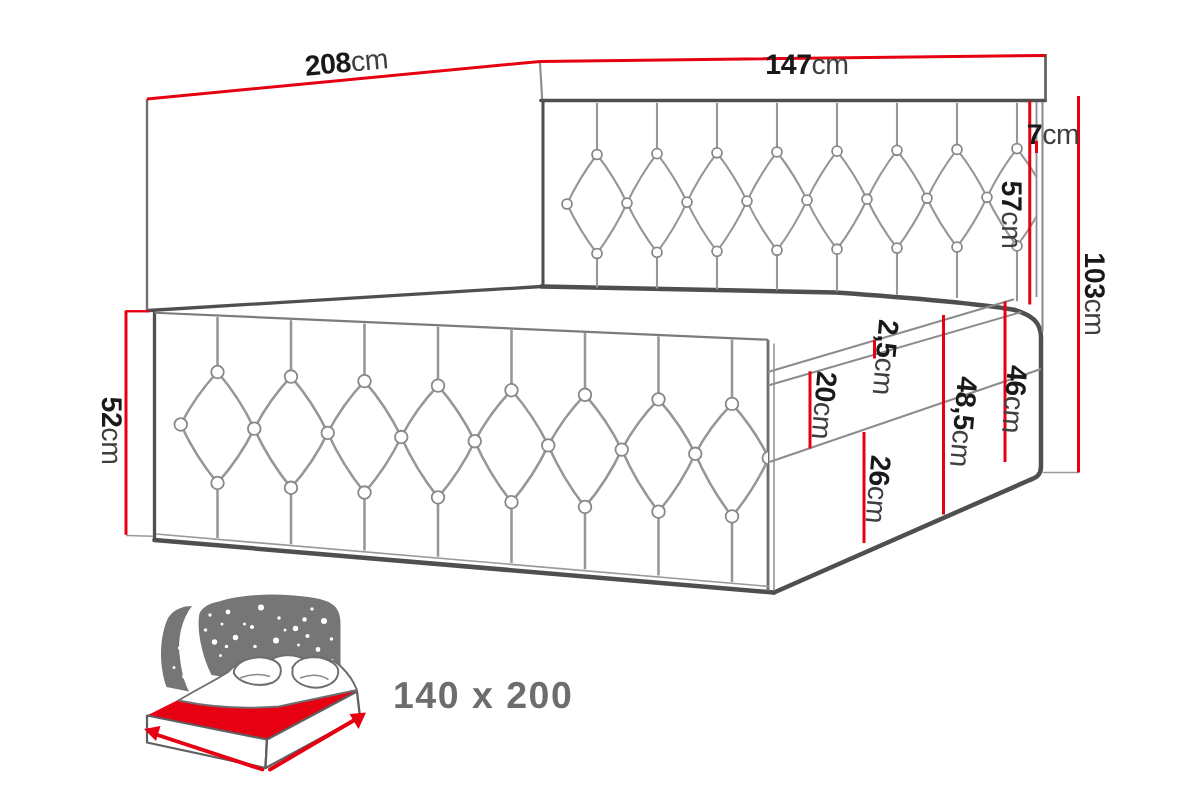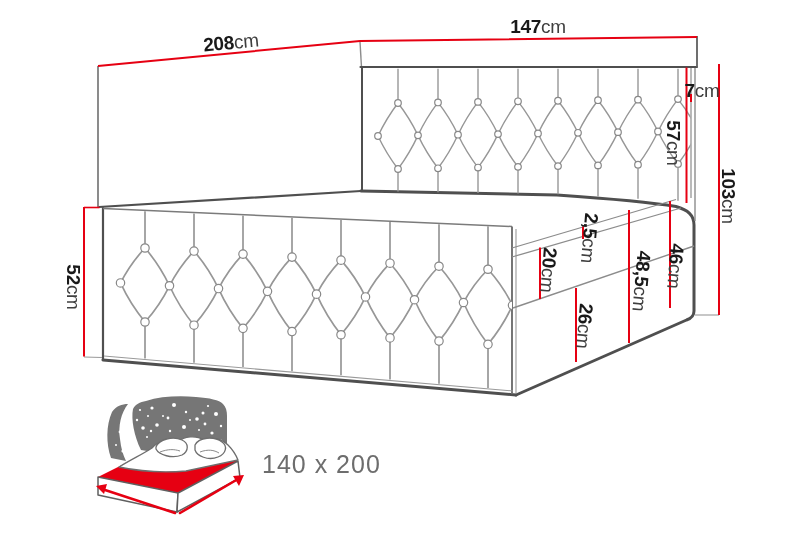--- a/index.html
+++ b/index.html
@@ -29,21 +29,21 @@
   .fold{fill:none;stroke:#8a8a8a;stroke-width:1}
   
   .dim{
     position:absolute;white-space:nowrap;
     font-size:19px;font-weight:700;color:#191919;letter-spacing:-.3px;
     transform:translate(-50%,-50%) rotate(var(--rot,0deg));
   }
   .dim .u{font-weight:400;color:#3f3f3f;}
   .badge{
     position:absolute;left:262px;top:450px;
-    font-size:25px;font-weight:400;color:#6d6d6d;letter-spacing:1px;
+    font-size:25px;font-weight:700;color:#6d6d6d;letter-spacing:1px;
   }
 </style>
 </head>
 <body>
 
 <div class="stage" style="--red: #e60012; --outline: #4f4f4f; --icon: #767676;">
 
   <svg width="800" height="533" viewBox="0 0 800 533">
     <defs>
       <clipPath id="clipHB">
@@ -314,21 +314,21 @@
       <path class="fold" d="M200,452 C208,449 214,450 219,453"></path>
 
       <path class="icon-arrow" d="M102,489 L175,513"></path>
       <polygon class="icon-arrowhead" points="96,486 107,484 104,494"></polygon>
       <path class="icon-arrow" d="M180,513 L238,479"></path>
       <polygon class="icon-arrowhead" points="244,475 233,476 239,486"></polygon>
     </g>
   </svg>
 
   <div class="dim" style="left:231px;top:43px;--rot:-5.2deg"><b>208</b><span class="u">cm</span></div>
-  <div class="dim" style="left:538px;top:27px"><b>147</b><span class="u">cm</span></div>
+  <div class="dim" style="left:538px;top:44px"><b>147</b><span class="u">cm</span></div>
   <div class="dim" style="left:702px;top:91px"><b>7</b><span class="u">cm</span></div>
   <div class="dim" style="left:673px;top:143px;--rot:90deg"><b>57</b><span class="u">cm</span></div>
   <div class="dim" style="left:728px;top:196px;--rot:90deg"><b>103</b><span class="u">cm</span></div>
   <div class="dim" style="left:73px;top:287px;--rot:90deg"><b>52</b><span class="u">cm</span></div>
   <div class="dim" style="left:589px;top:238px;--rot:95deg"><b>2,5</b><span class="u">cm</span></div>
   <div class="dim" style="left:548px;top:270px;--rot:95deg"><b>20</b><span class="u">cm</span></div>
   <div class="dim" style="left:584px;top:326px;--rot:95deg"><b>26</b><span class="u">cm</span></div>
   <div class="dim" style="left:641px;top:281px;--rot:95deg"><b>48,5</b><span class="u">cm</span></div>
   <div class="dim" style="left:675px;top:266px;--rot:95deg"><b>46</b><span class="u">cm</span></div>
 

